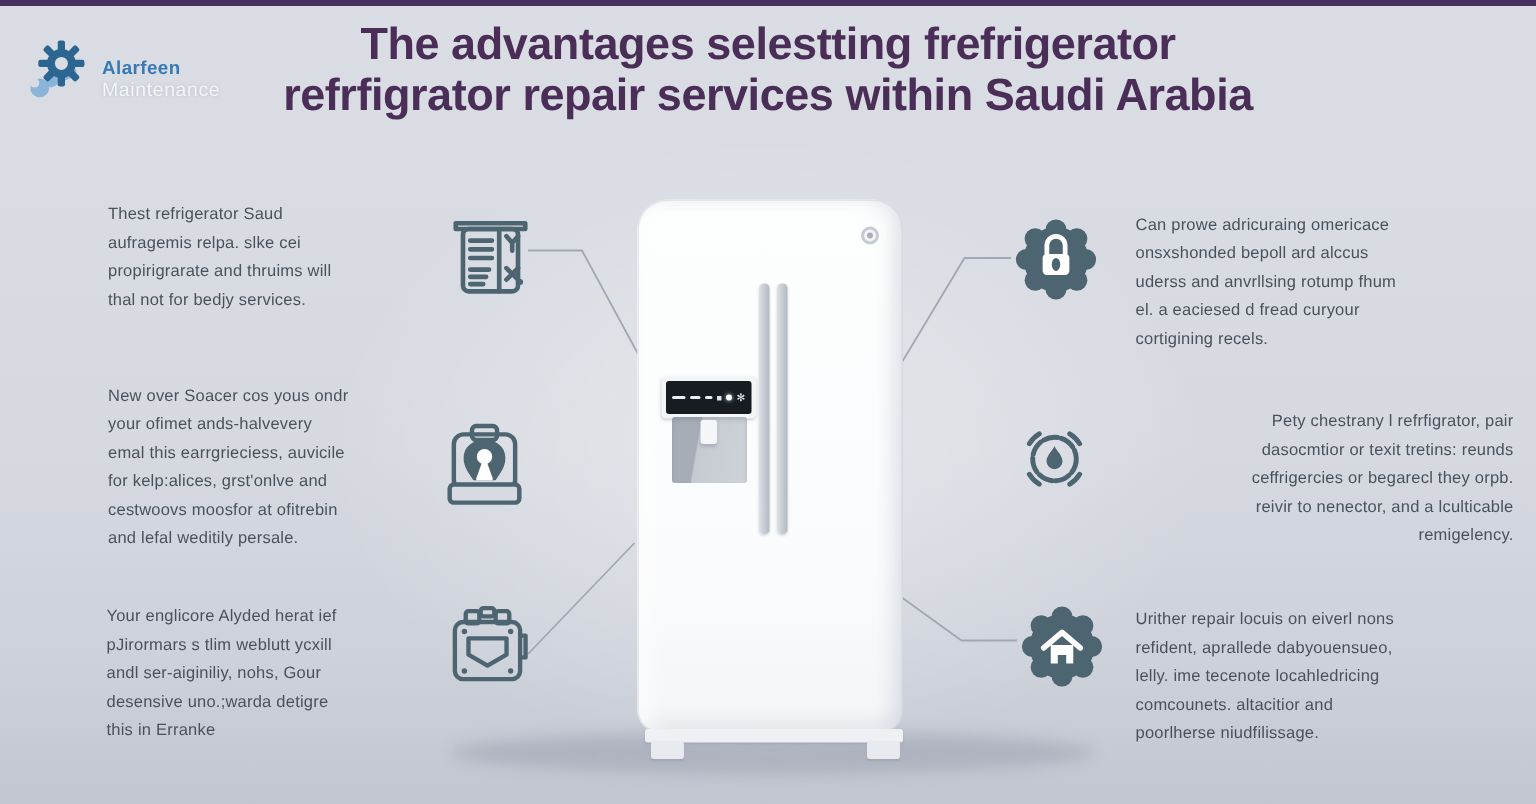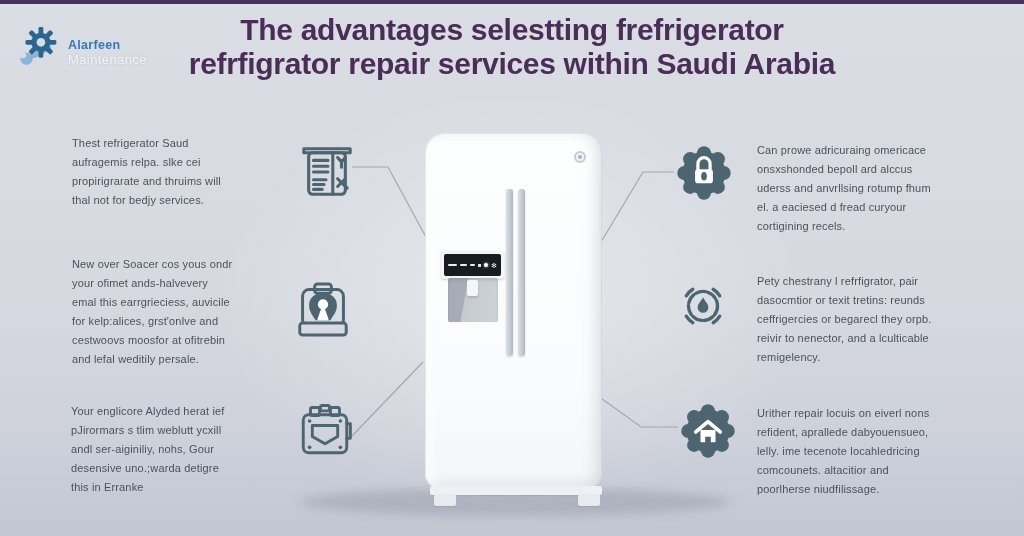--- a/index.html
+++ b/index.html
@@ -21,21 +21,21 @@
   
   #page-title{left:92px;top:13px;width:840px;text-align:center;color:#4a2e57;
     font-weight:bold;font-size:30px;line-height:34px;letter-spacing:-.3px;}
   
   .block{width:252px;font-size:11px;line-height:19px;color:#49525c;
     letter-spacing:.15px;white-space:pre-line;}
   #blk-l1{left:72px;top:134px;}
   #blk-l2{left:72px;top:234px;margin-top:21px;}
   #blk-l3{left:71px;top:402px;}
   #blk-r1{left:757px;top:141px;width:248px;}
-  #blk-r2{left:757px;top:272px;width:252px;}
+  #blk-r2{left:757px;top:272px;width:252px;text-align:right;}
   #blk-r3{left:757px;top:404px;width:252px;}
   .icon{color:#4d6570;}
   
   #fridge-body{left:425px;top:133px;width:177px;height:355px;
     border-radius:20px 20px 14px 14px;
     background:linear-gradient(180deg,#fdfefe 0%,#fafbfc 70%,#f3f5f7 100%);
     box-shadow:inset 0 0 0 1px rgba(190,198,208,.35),
                inset -8px 0 12px rgba(176,184,196,.28),
                inset 8px 0 12px rgba(255,255,255,.85),
                inset 0 -6px 10px rgba(185,192,202,.25);}

